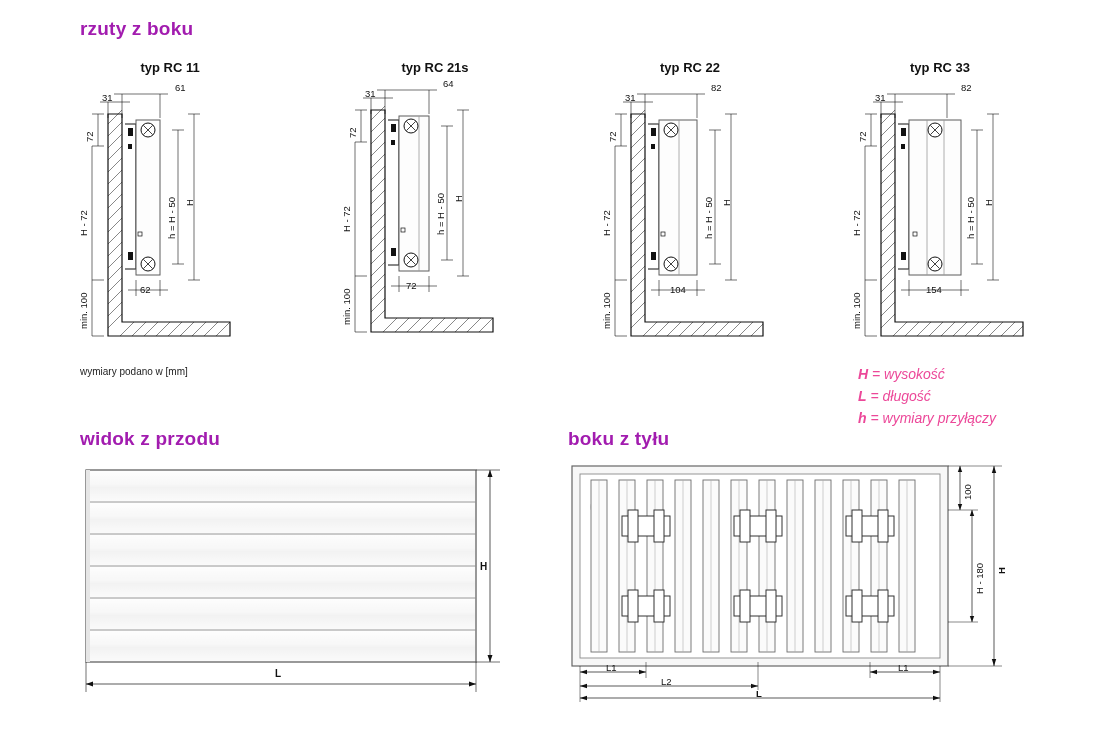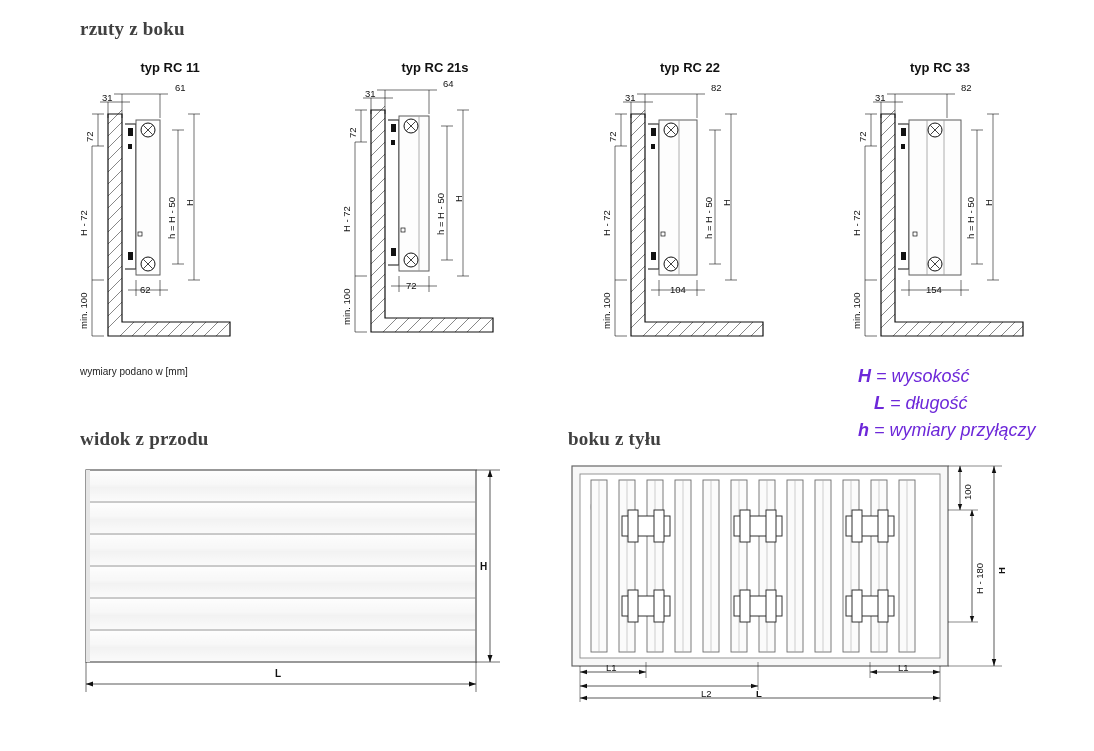--- a/index.html
+++ b/index.html
@@ -6,27 +6,27 @@
   body{
     width:1094px;height:751px;
     background:#ffffff;
     font-family:"Liberation Sans", sans-serif;
     color:#1a1a1a;
     position:relative;
     overflow:hidden;
   }
   .abs{position:absolute;}
   .section-title{
-    font-size:19px;font-weight:bold;color:#404040;letter-spacing:.2px;font-family:Liberation Serif, serif;
+    font-size:19px;font-weight:bold;color:#a21caf;letter-spacing:.2px;
   }
   .type-title{
     font-size:13px;font-weight:bold;color:#111;text-align:center;
   }
   .note{font-size:10px;color:#222;}
-  .legend{font-size:18px;color:#6d28d9;}
+  .legend{font-size:14px;color:#ec4899;}
   .legend b{font-style:italic;}
   .dim{font-size:9.5px;color:#111;font-family:"Liberation Sans",sans-serif;}
   .dim.rot{transform:rotate(-90deg);transform-origin:left top;white-space:nowrap;}
   svg{display:block;overflow:visible;}
   .panel-face{fill:#fdfdfd;stroke:#5c5c5c;stroke-width:1;}
 </style>
 </head>
 <body>
 
 <div class="abs section-title" style="left:80px;top:18px;">rzuty z boku</div>
@@ -369,21 +369,21 @@
   <div class="abs dim" style="left:83px;top:200px;">154</div>
 </div>
 
 <div class="abs note" style="left:80px;top:366px;">wymiary podano w [mm]</div>
 
 <div class="abs" style="left:858px;top:366px;">
   <div class="legend" style="margin-bottom:6px;">
     <b style="font-style:italic;">H</b>
     <span style="font-style:italic;">= wysokość</span>
   </div>
-  <div class="legend" style="margin-bottom:6px;margin-left:16px;">
+  <div class="legend" style="margin-bottom:6px;">
     <b style="font-style:italic;">L</b>
     <span style="font-style:italic;">= długość</span>
   </div>
   <div class="legend">
     <b style="font-style:italic;">h</b>
     <span style="font-style:italic;">= wymiary przyłączy</span>
   </div>
 </div>
 
 <div class="abs section-title" style="left:80px;top:428px;">widok z przodu</div>
@@ -538,15 +538,15 @@
 
     <line x1="22" y1="242" x2="382" y2="242" stroke="#111" stroke-width="0.7"></line>
     <polygon points="22,242 29,239.8 29,244.2" fill="#111"></polygon>
     <polygon points="382,242 375,239.8 375,244.2" fill="#111"></polygon>
   </svg>
   <div class="abs dim rot" style="left:404px;top:44px;">100</div>
   <div class="abs dim rot" style="left:416px;top:138px;">H - 180</div>
   <div class="abs dim rot" style="left:438px;top:118px;font-weight:bold;">H</div>
   <div class="abs dim" style="left:48px;top:206px;">L1</div>
   <div class="abs dim" style="left:340px;top:206px;">L1</div>
-  <div class="abs dim" style="left:103px;top:232px;margin-left:40px;">L2</div>
+  <div class="abs dim" style="left:103px;top:220px;">L2</div>
   <div class="abs dim" style="left:198px;top:232px;font-weight:bold;">L</div>
 </div>
 
 </body></html>

